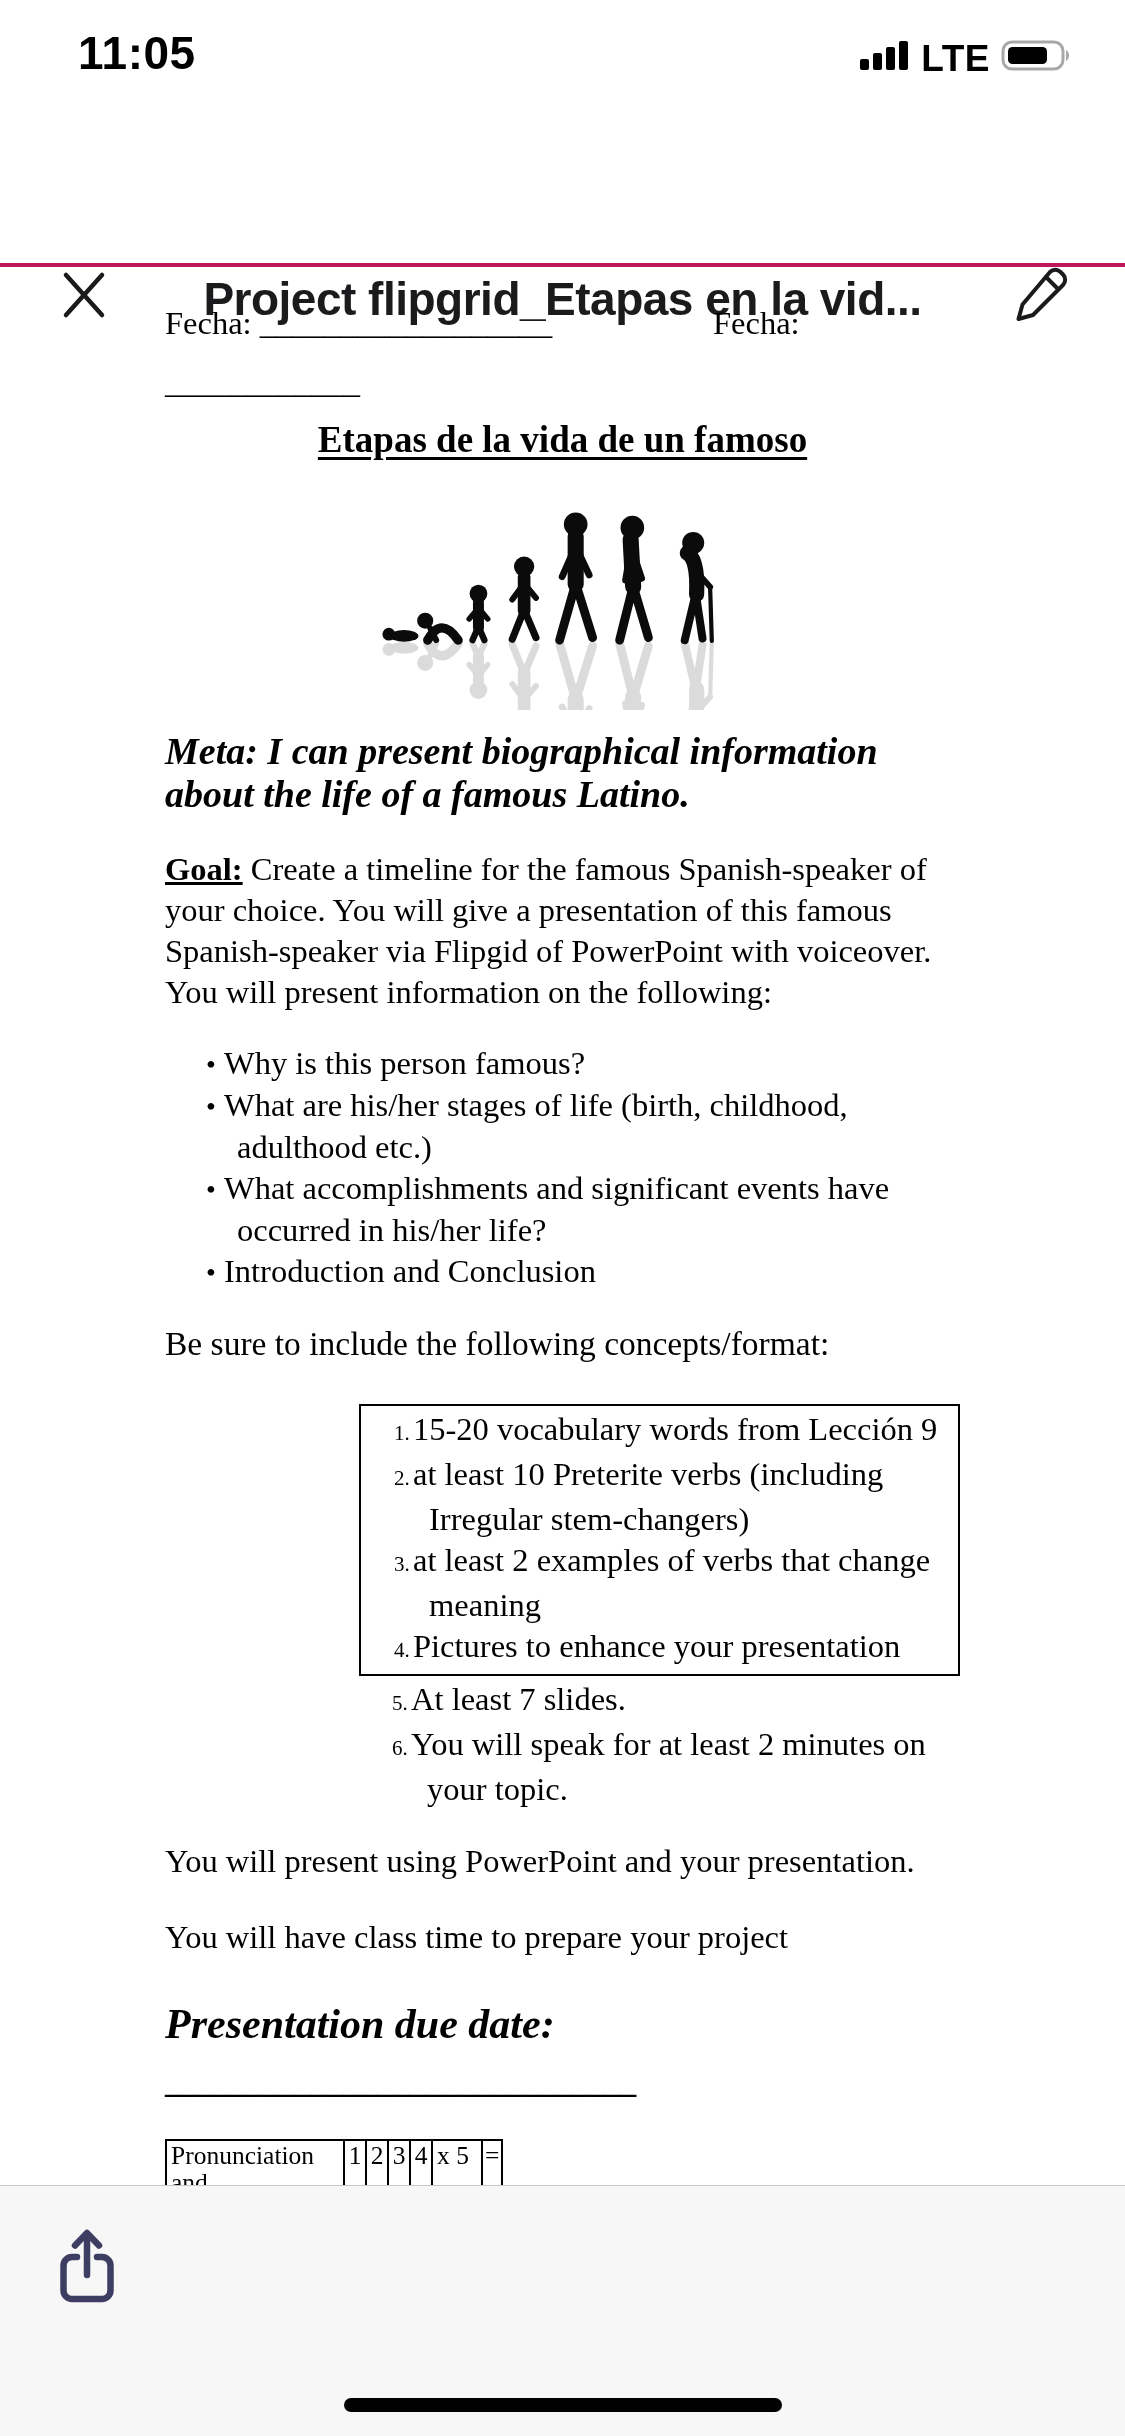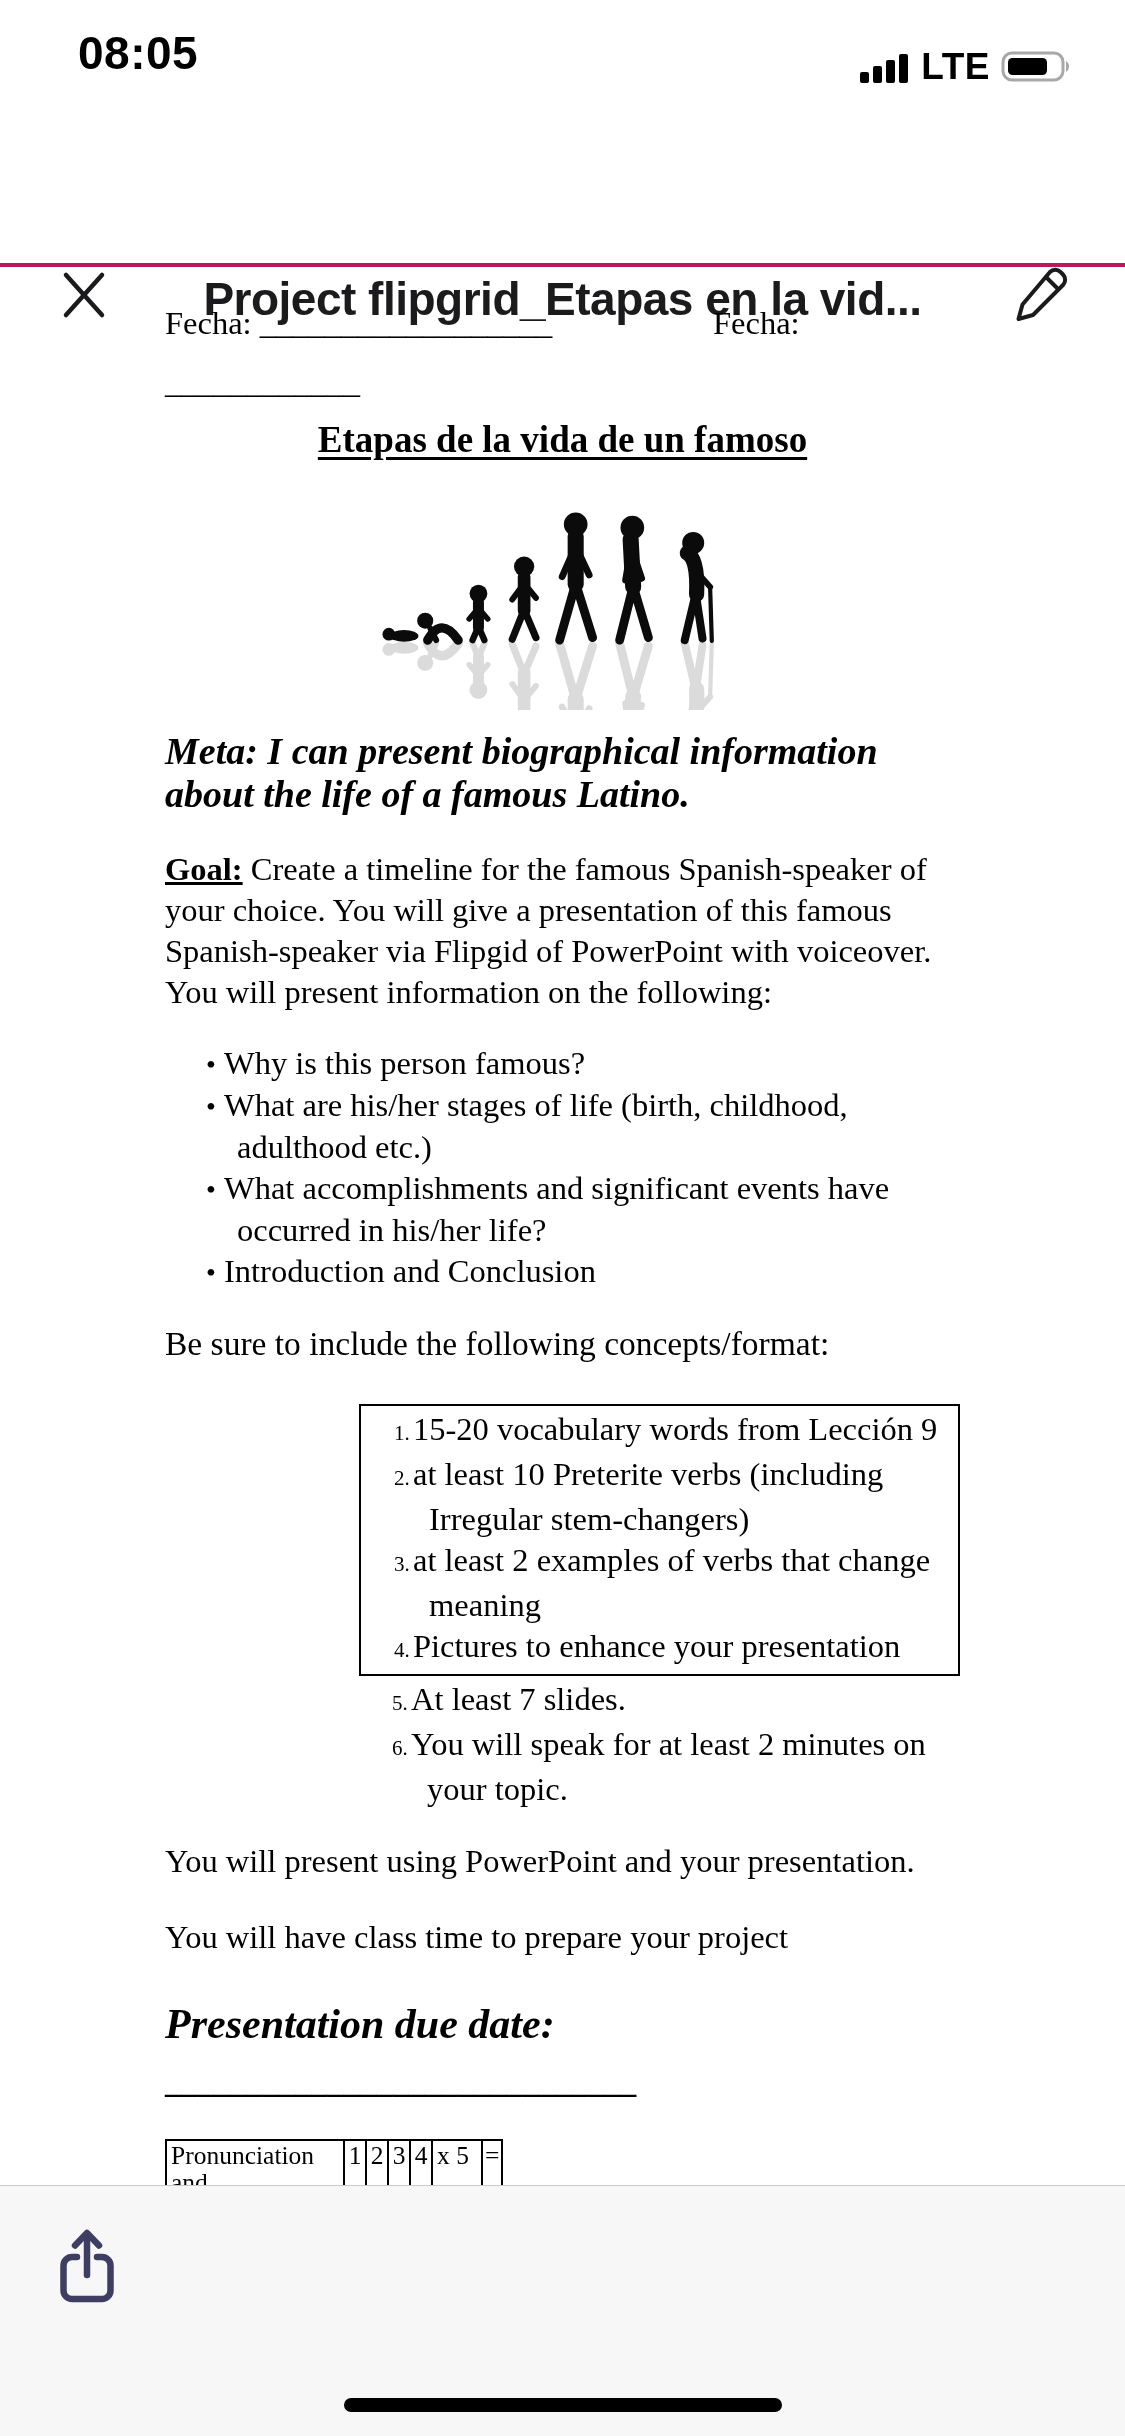--- a/index.html
+++ b/index.html
@@ -6,21 +6,21 @@
   .phone{
     position:relative;
     width:1125px;height:2436px;
     overflow:hidden;
     background:#ffffff;
     font-family:"Liberation Sans",sans-serif;
   }
   
   .statusbar{position:relative;height:100px;}
   .sb-time{position:absolute;left:78px;top:26px;font-size:46px;font-weight:700;color:#000;letter-spacing:0.5px;}
-  .sb-right{position:absolute;right:52px;top:46px;display:flex;align-items:flex-end;gap:11px;}
+  .sb-right{position:absolute;right:52px;top:38px;display:flex;align-items:flex-start;gap:11px;}
   .sb-lte{font-size:37px;font-weight:700;color:#000;letter-spacing:0.5px;}
   
   .header{position:relative;height:163px;border-bottom:4px solid #be185d;}
   .hdr-close{position:absolute;left:59px;top:170px;cursor:pointer;}
   .hdr-title{
     position:absolute;left:50%;transform:translateX(-50%);top:172px;
     width:790px;text-align:center;
     font-size:46px;font-weight:700;color:#1b1b1d;letter-spacing:-0.5px;
     white-space:nowrap;overflow:hidden;
   }
@@ -75,21 +75,21 @@
     position:absolute;left:50%;transform:translateX(-50%);bottom:24px;
     width:438px;height:14px;border-radius:7px;background:#000;
   }
 </style>
 </head>
 <body>
 
 <div class="phone">
 
   <div class="statusbar">
-    <div class="sb-time">08:05</div>
+    <div class="sb-time">11:05</div>
     <div class="sb-right">
       <span>
         <svg width="50" height="33" viewBox="0 0 50 33">
             <g fill="#000">
           <rect x="0" y="21" width="9" height="11" rx="2"></rect>
           <rect x="13" y="15" width="9" height="17" rx="2"></rect>
           <rect x="26" y="9" width="9" height="23" rx="2"></rect>
           <rect x="39" y="3" width="9" height="29" rx="2"></rect>
         </g>
           </svg>

